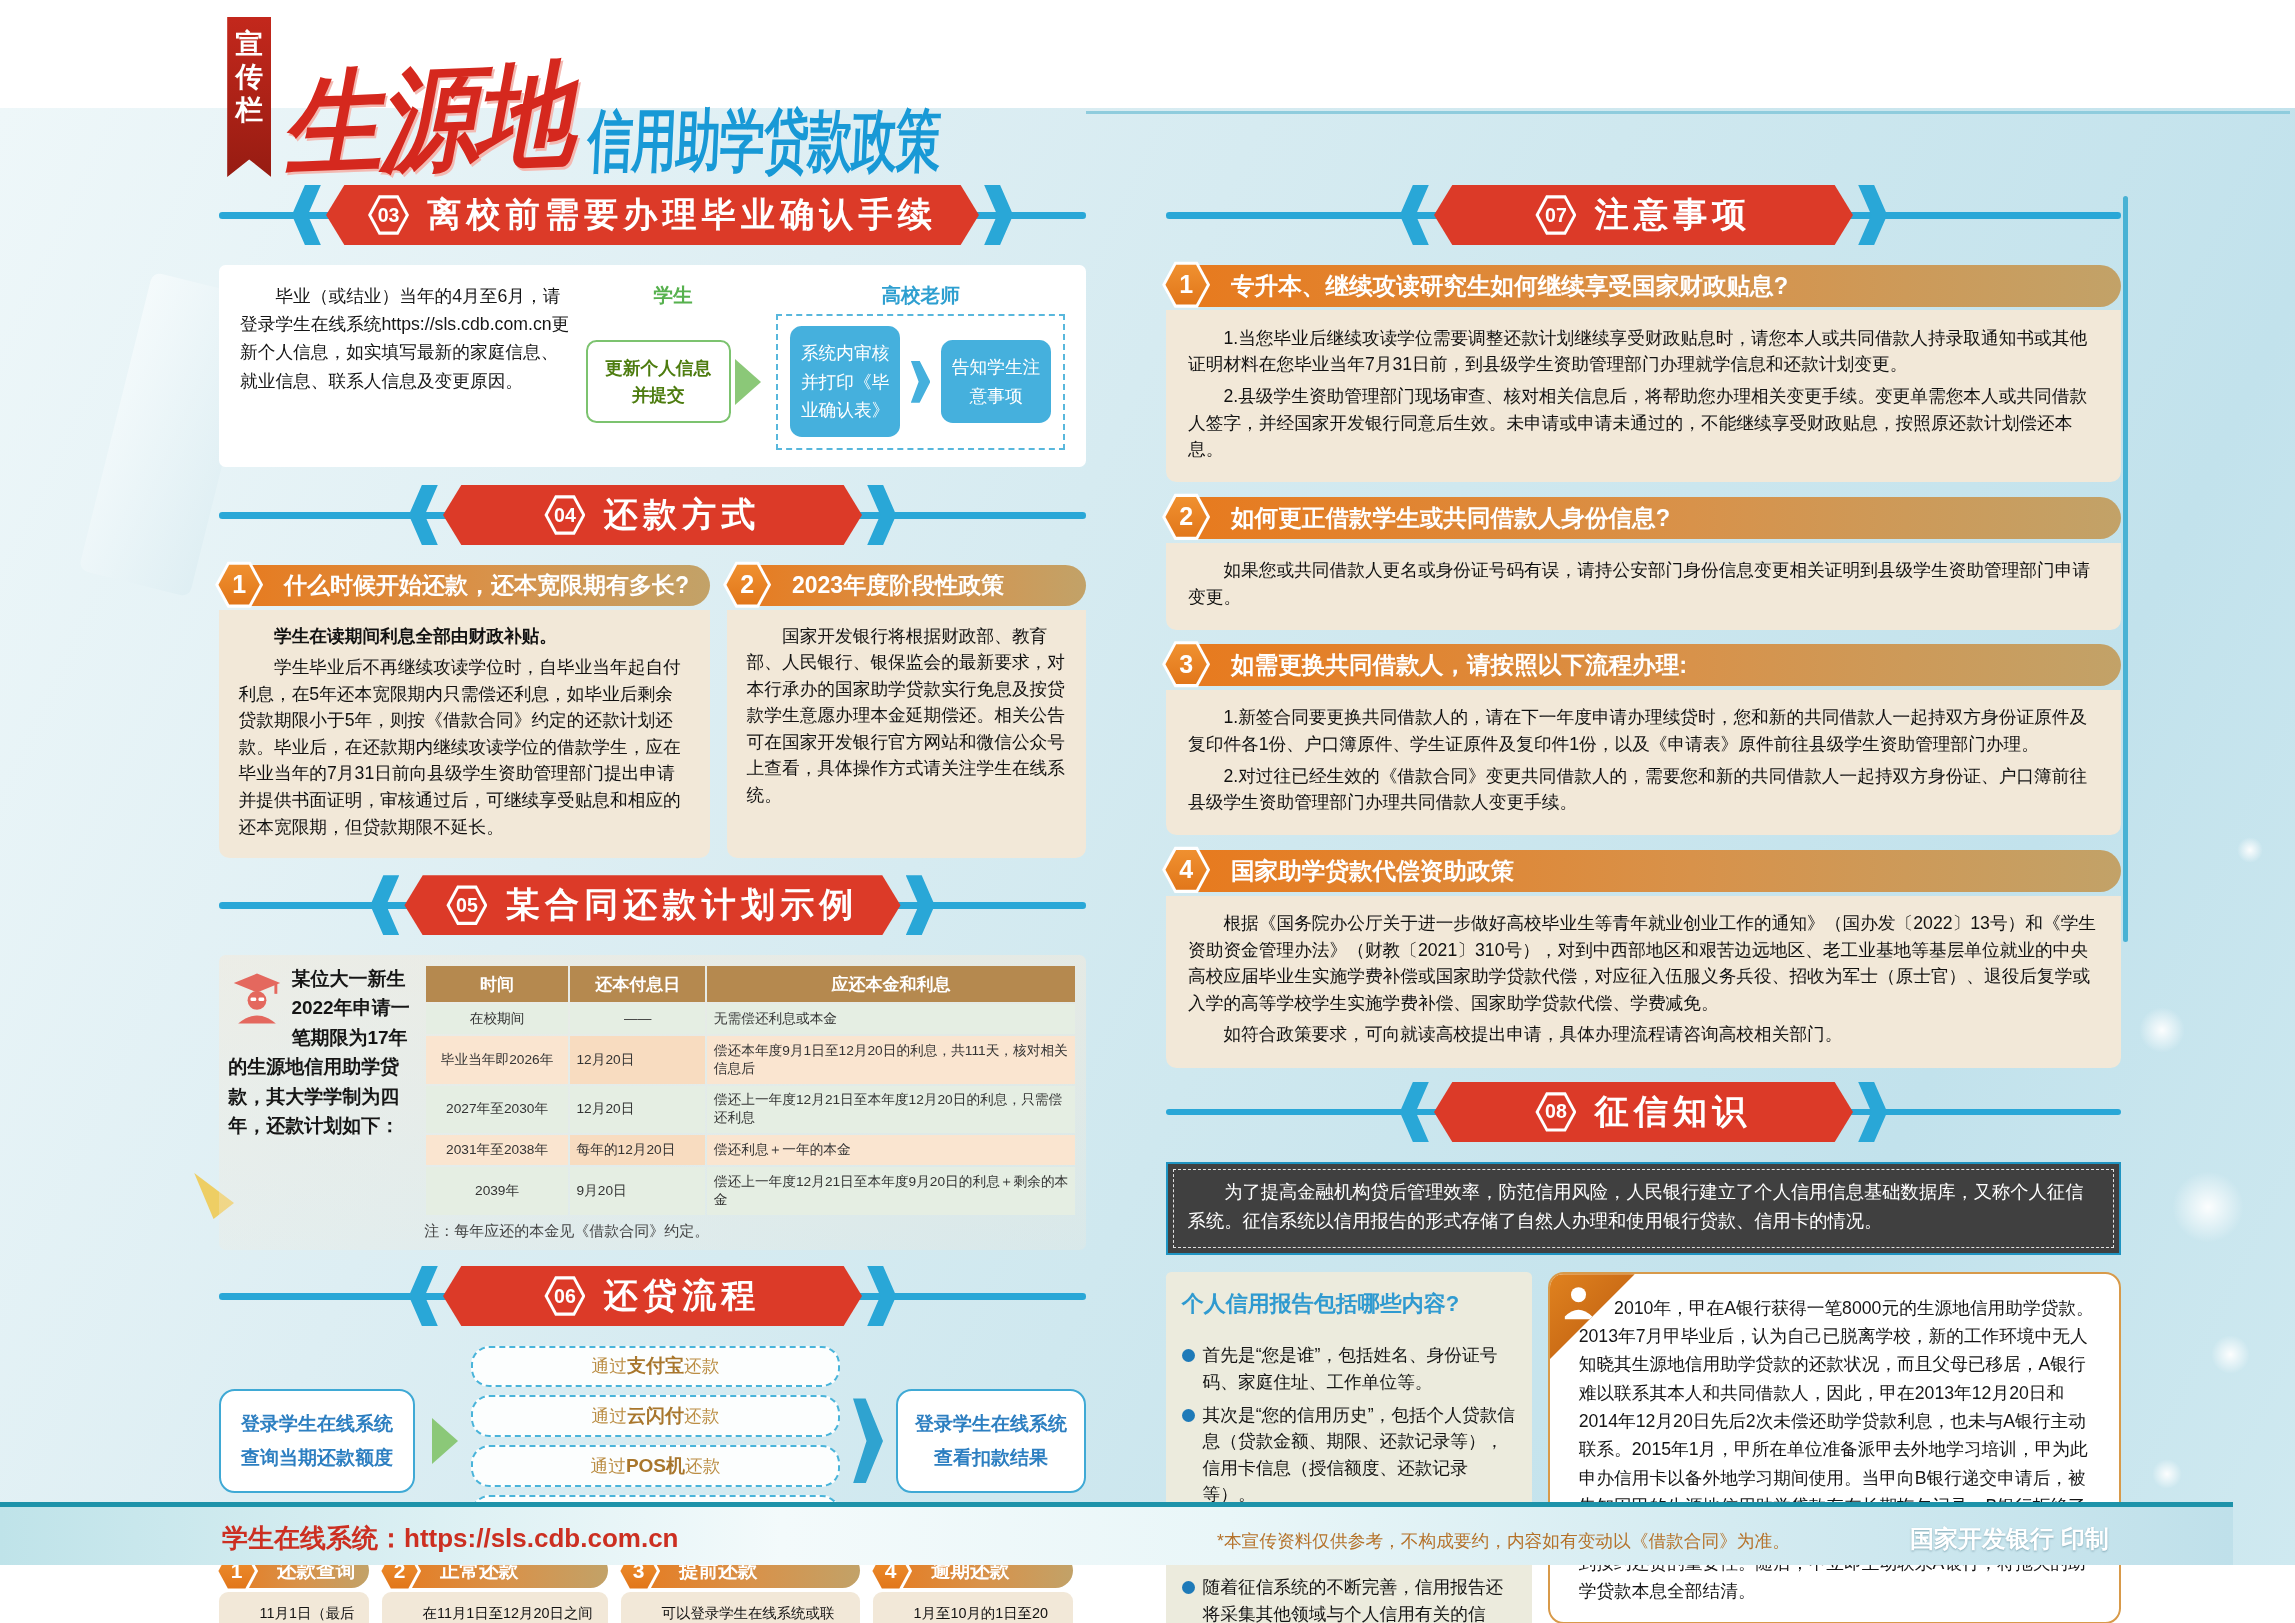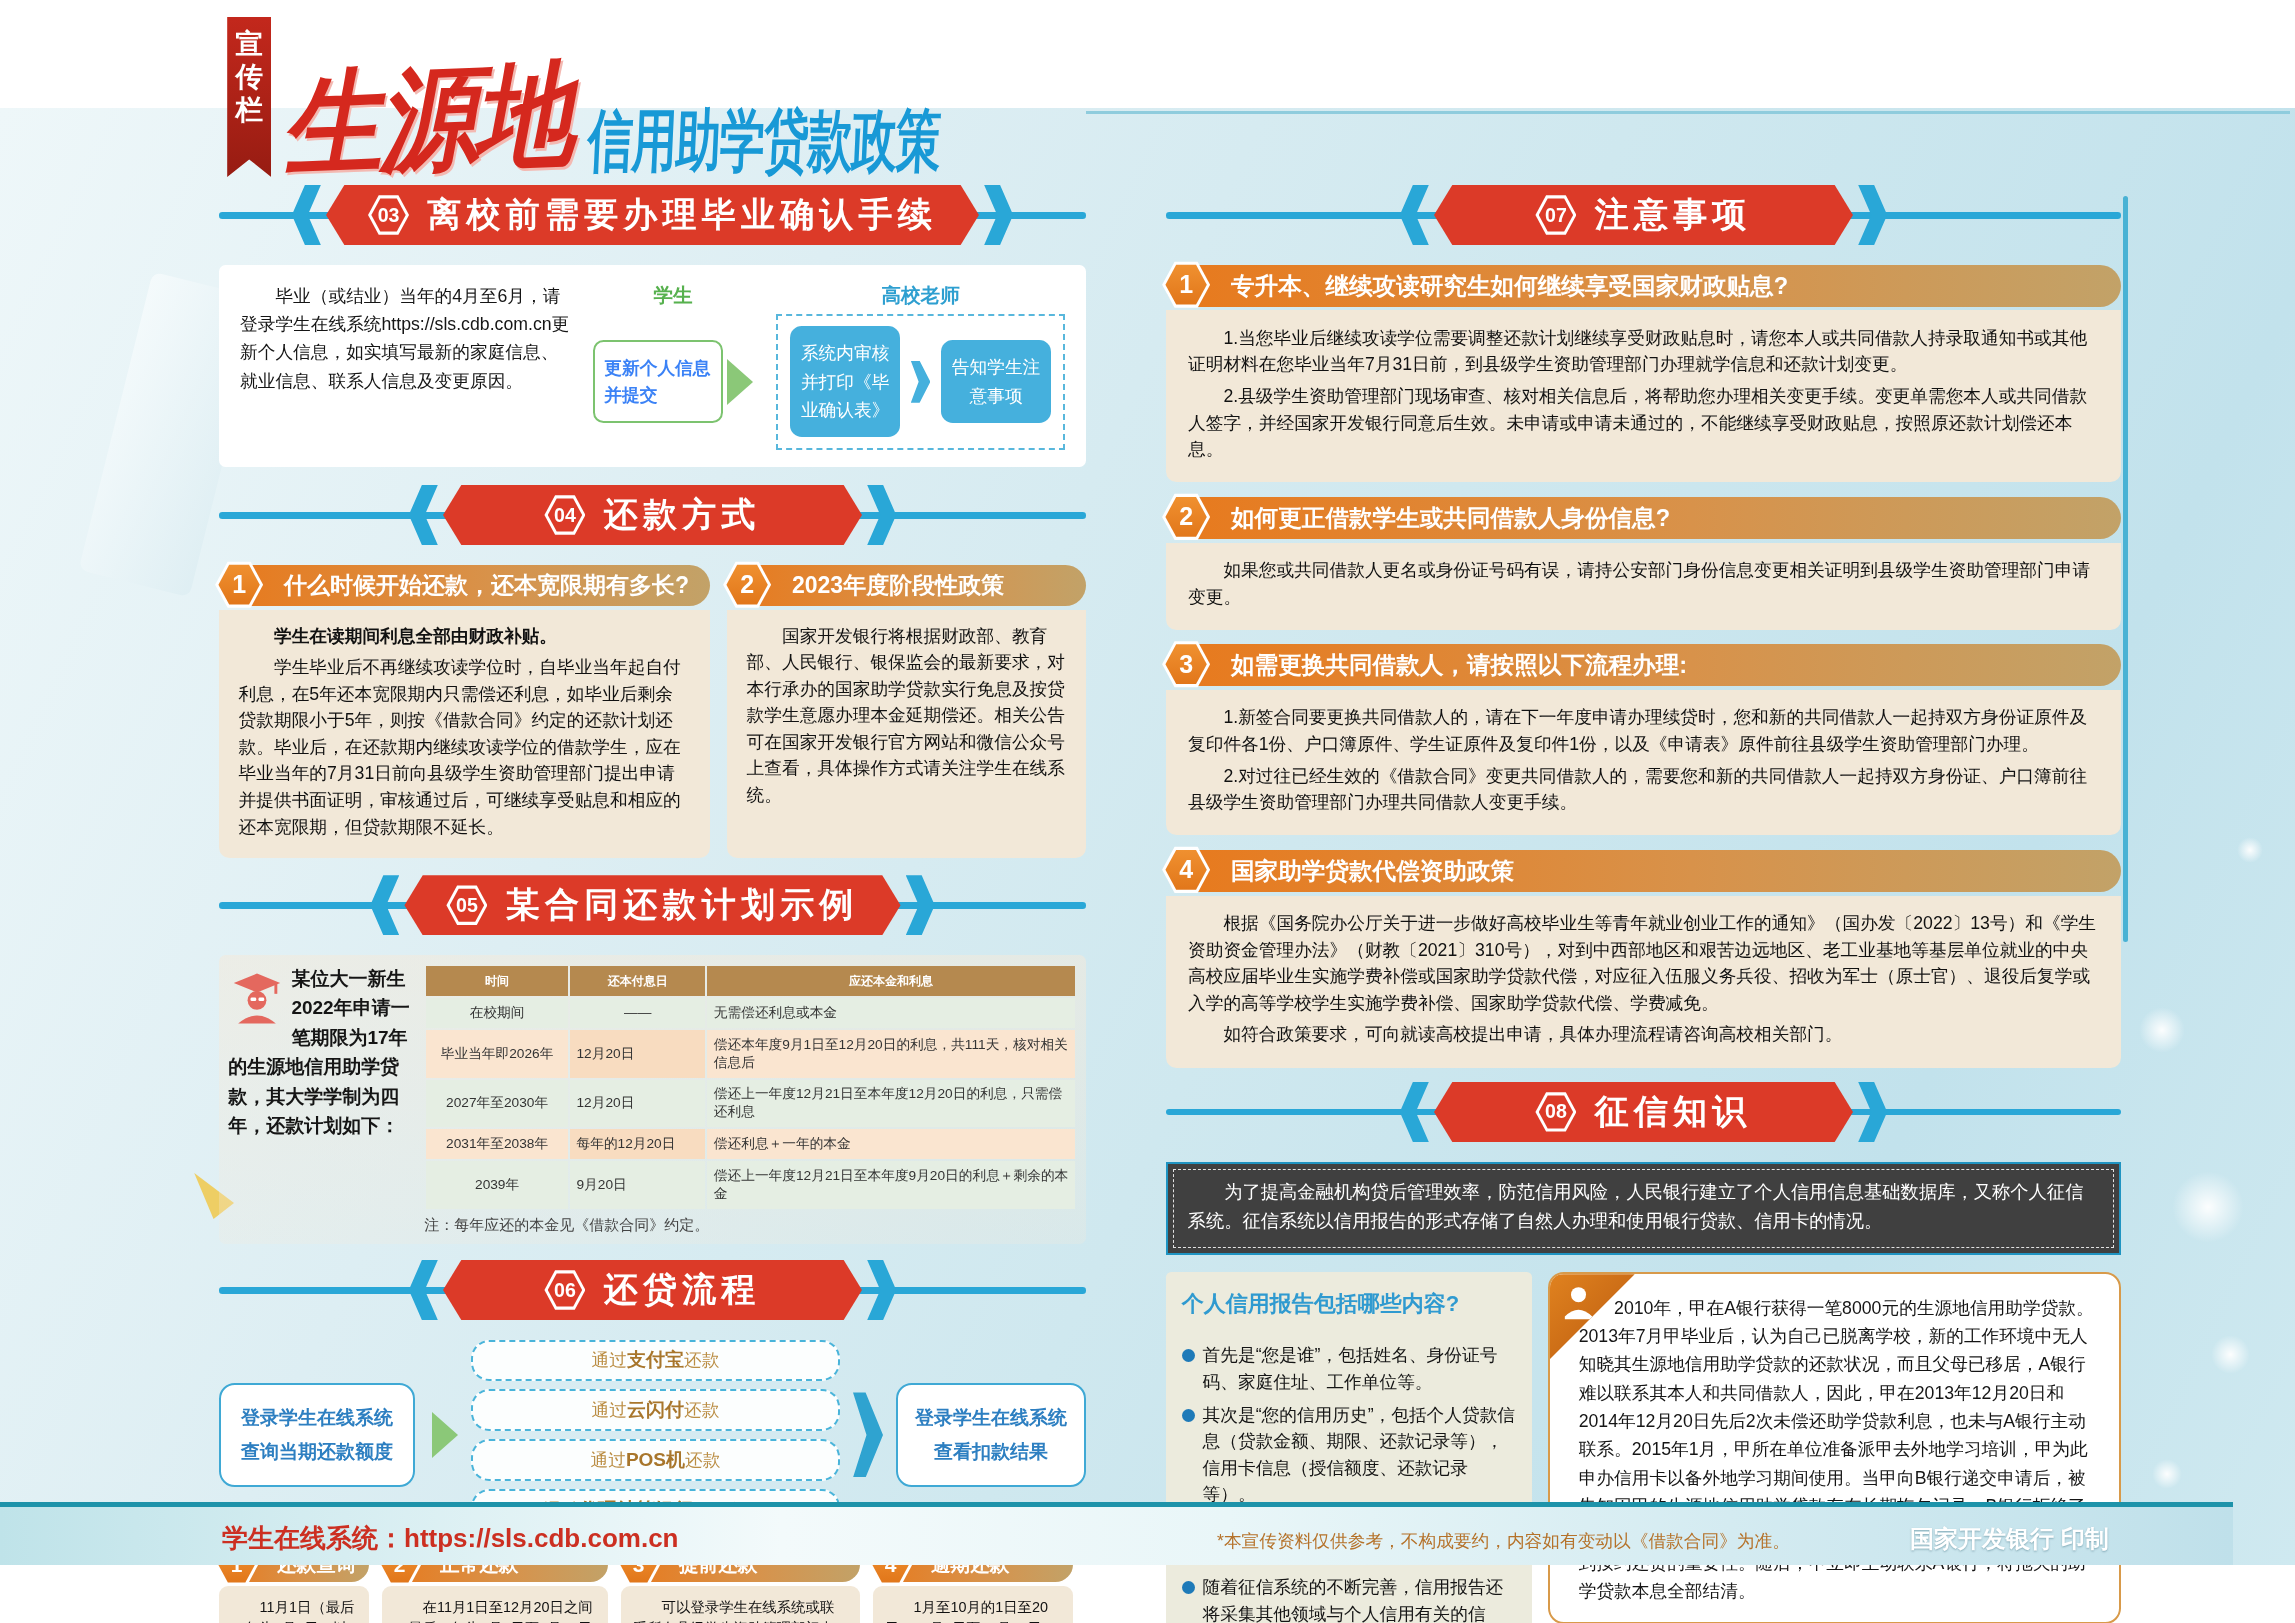--- a/index.html
+++ b/index.html
@@ -57,43 +57,43 @@
   .qbody{background:var(--beige);border-radius:0 0 10.5px 10.5px;padding:13px 19.6px;font-size:17.7px;line-height:1.5;color:#111;margin-top:3.9px;}
   .ind{text-indent:2em;margin:0 0 5.2px;}
   .bld{font-weight:bold;}
 
   
   .s3{display:flex;gap:19.6px;align-items:stretch;background:#fff;border-radius:6.5px;padding:17px 21px;min-height:157px;margin-bottom:18.3px;}
   .s3p{width:330px;font-size:17.7px;line-height:1.6;}
   .stu{width:167px;display:flex;flex-direction:column;align-items:center;}
   .stu-label{color:#57b14e;font-weight:bold;font-size:19.6px;}
   .stu-flow{display:flex;align-items:center;flex:1;margin-top:5.2px;}
-  .stu-box{border:2.6px solid #7cc36f;border-radius:10.5px;color:#3b82f6;font-size:17.7px;font-weight:bold;text-align:left;
-    padding:13px 9.2px;background:#fff;width:130px;line-height:1.5;}
+  .stu-box{border:2.6px solid #7cc36f;border-radius:10.5px;color:#4d7c0f;font-size:17.7px;font-weight:bold;text-align:center;
+    padding:13px 9.2px;background:#fff;width:145px;line-height:1.5;}
   .garrow{width:0;height:0;border-left:26px solid #8bc878;border-top:23.6px solid transparent;border-bottom:23.6px solid transparent;margin-left:3.9px;}
   .tch{flex:1;display:flex;flex-direction:column;}
   .tch-label{color:#2e9fd0;font-weight:bold;font-size:19.6px;text-align:center;}
   .tch-group{margin-top:5.2px;border:2px dashed #58b7dc;padding:10.5px 11.8px;display:flex;align-items:center;gap:10.5px;flex:1;}
   .tbox{background:#45b0dd;color:#fff;border-radius:11.8px;font-size:17.7px;text-align:center;padding:13px 9.2px;flex:1;line-height:1.6;}
   .tchv{width:19.6px;height:42px;background:#45b0dd;clip-path:polygon(0 0,45% 0,100% 50%,45% 100%,0 100%,40% 50%);flex:0 0 auto;}
 
   
   .row04{display:flex;gap:17px;margin-bottom:17px;align-items:stretch;}
   .row04 .qcard{margin-bottom:0;display:flex;flex-direction:column;}
   .row04 .qbody{flex:1;}
   .q1{width:491px;}
   .q2{flex:1;}
 
   
   .row05{display:flex;gap:13px;margin-bottom:15.7px;background:linear-gradient(180deg,rgba(244,234,219,.55),rgba(244,234,219,.25));border-radius:6.5px;padding:9.2px;}
   .s5intro{width:183px;font-size:19px;font-weight:bold;line-height:1.55;}
   .grad-icon{float:left;width:58px;height:58px;margin:2.6px 5.2px 0 0;}
   .s5tblwrap{flex:1;}
   .tbl{width:100%;border-collapse:separate;border-spacing:2.6px;}
-  .tbl th{background:var(--brown);color:#fff;font-size:12px;font-weight:bold;padding:6.5px 3.9px;}
+  .tbl th{background:var(--brown);color:#fff;font-size:17px;font-weight:bold;padding:6.5px 3.9px;}
   .tbl td{font-size:13.7px;padding:5.9px 6.5px;color:#333;}
   .tbl td.c{text-align:center;}
   .tbl tr.g td{background:#e5eee3;}
   .tbl tr.o td{background:#fae5d0;}
   .tbl tr.o td:nth-child(2){background:#f8dcc0;}
   .note{font-size:15px;color:#444;margin-top:5.2px;}
 
   
   .flow{display:flex;align-items:center;gap:13px;margin-bottom:17px;}
   .fbox{background:#fff;border:2.6px solid #3fa9d5;border-radius:15.7px;color:var(--txtBlue);font-size:19px;font-weight:bold;

